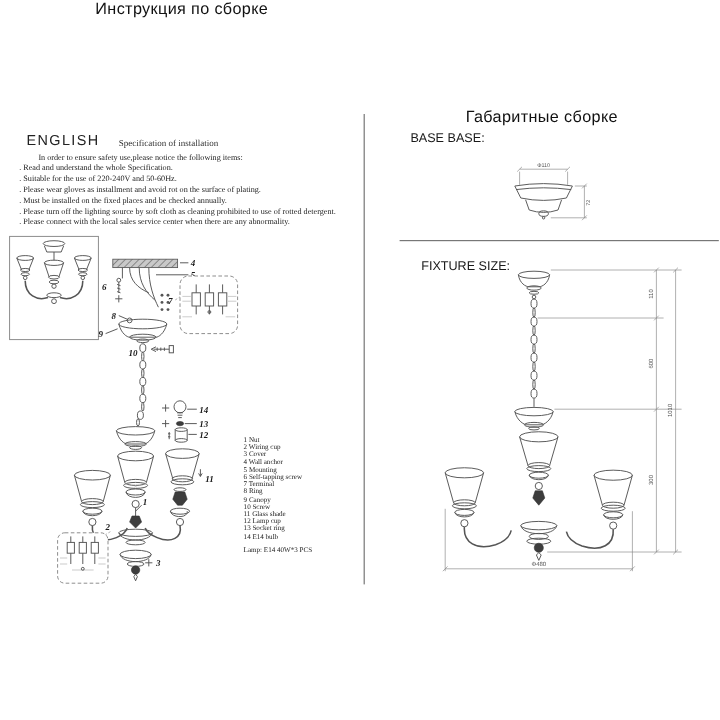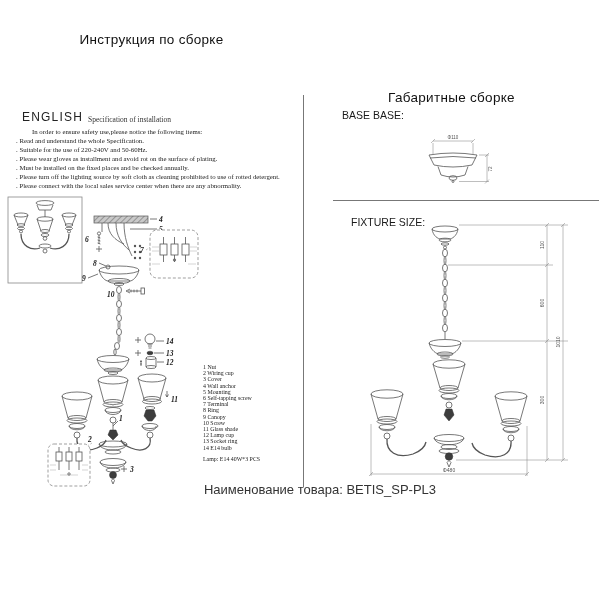--- a/index.html
+++ b/index.html
@@ -1,23 +1,23 @@
 <!DOCTYPE html>
 <html><head>
 <meta charset="utf-8">
 <style>
   html,body{margin:0;padding:0;background:#fff;}
   #sheet{position:relative;width:600px;height:600px;background:#fff;overflow:hidden;
          font-family:"Liberation Sans",sans-serif;color:#222;}
   .abs{position:absolute;}
   .title{font-size:13.5px;color:#111;text-align:center;letter-spacing:.3px;}
-  #left-title{left:0;top:90;width:303px;margin-top:32px;}
+  #left-title{left:0;top:90;width:303px;}
   #right-title{left:303px;top:90px;width:297px;}
   #english-label{left:22px;top:110px;font-size:12px;letter-spacing:1.2px;color:#222;}
-  #spec-subtitle{left:88px;top:115px;font-family:"Liberation Serif",serif;font-size:7.5px;color:#333;}
+  #spec-subtitle{left:99px;top:115px;font-family:"Liberation Serif",serif;font-size:7.5px;color:#333;}
   #instructions{left:16px;top:127px;width:288px;font-family:"Liberation Serif",serif;
                 font-size:6.8px;line-height:9px;color:#222;}
   #instructions .intro{padding-left:16px;}
   #parts-list{left:203px;top:364px;width:100px;font-family:"Liberation Serif",serif;
               font-size:5.9px;line-height:6.2px;color:#222;}
   #parts-list .part{white-space:nowrap;}
   #lamp-note{margin-top:5px;white-space:nowrap;}
   #base-size-label{left:342px;top:109px;font-size:10.5px;color:#1a1a1a;}
   #fixture-size-label{left:351px;top:216px;font-size:10.5px;color:#1a1a1a;text-align:right;}
   #divider-v{left:303px;top:95px;width:1px;height:392px;background:#777;}
@@ -373,15 +373,14 @@
       <path class="dim" d="M36,212 V264 M192,214 V264 M36,262 H192"></path>
       <path class="dim" d="M34,264 L38,260 M190,264 L194,260"></path>
       <text class="dimtxt" x="209" y="33" text-anchor="middle" transform="rotate(-90 209 33)">110</text>
       <text class="dimtxt" x="209" y="91" text-anchor="middle" transform="rotate(-90 209 91)">600</text>
       <text class="dimtxt" x="209" y="188" text-anchor="middle" transform="rotate(-90 209 188)">300</text>
       <text class="dimtxt" x="225" y="130" text-anchor="middle" transform="rotate(-90 225 130)">1010</text>
       <text class="dimtxt" x="114" y="259.5" text-anchor="middle">Φ480</text>
     </g>
   </svg>
 
-  <div class="abs" id="footer-product">Наименование товара: BETIS_SP-PL3</div>
 
 </div>
 
 </body></html>

